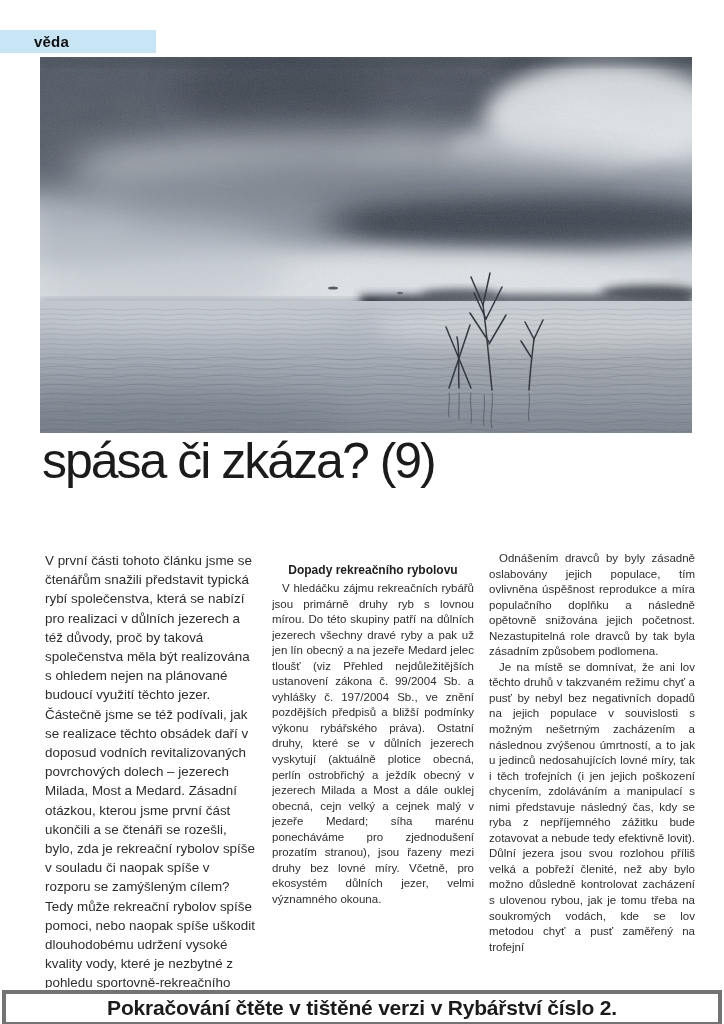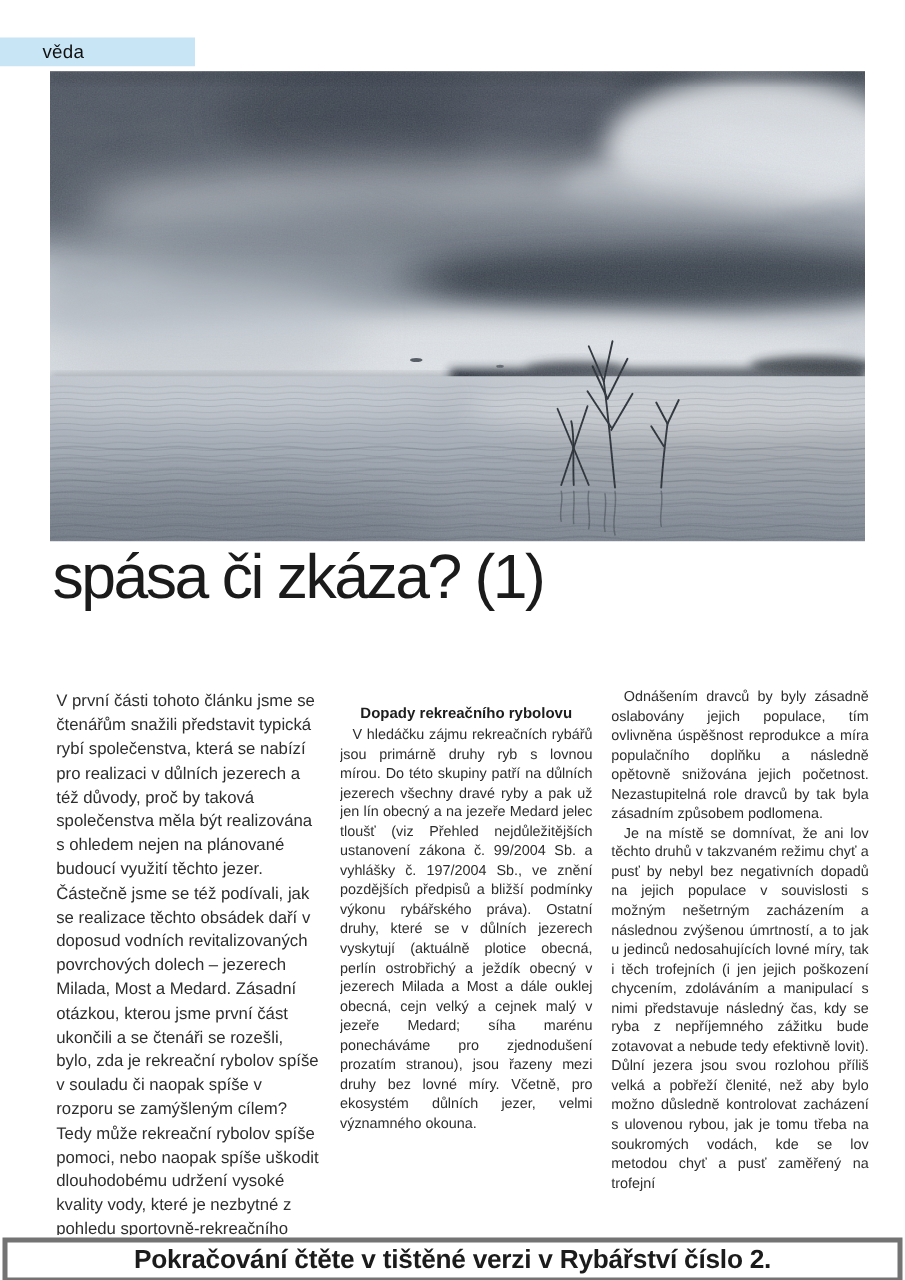--- a/index.html
+++ b/index.html
@@ -10,21 +10,21 @@
     font-family:"Liberation Sans","DejaVu Sans",sans-serif;
     overflow:hidden;
   }
   
   .masthead-bar{
     position:absolute;left:0;top:30px;width:156px;height:23px;
     background:#c7e5f5;
   }
   .section-label{
     position:absolute;left:34px;top:0;height:23px;line-height:23px;
-    font-size:15px;font-weight:normal;color:#101010;letter-spacing:.2px;
+    font-size:15px;font-weight:bold;color:#101010;letter-spacing:.2px;
   }
   
   .photo-frame{
     position:absolute;left:40px;top:57px;width:652px;height:376px;
     overflow:hidden;background:#9aa1aa;
   }
   .photo-frame svg{display:block;}
   
   .title{
     position:absolute;left:42px;top:437px;width:660px;
@@ -171,21 +171,21 @@
         <path d="M444 338 C446 350 442 360 444 368"></path>
       </g>
 
       <rect x="0" y="0" width="652" height="8" fill="#2e333a" opacity="0.4" filter="url(#b4)"></rect>
       <rect x="0" y="0" width="652" height="376" fill="#56749b" opacity="0.05"></rect>
       <rect x="0" y="0" width="652" height="376" filter="url(#grain)" opacity="0.3"></rect>
     </svg>
   </div>
 
   <div class="title">
-    <div>spása či zkáza? (1)</div>
+    <div>spása či zkáza? (9)</div>
   </div>
 
   <div class="columns">
     <div class="col">
       <p class="intro">V první části tohoto článku jsme se čtenářům snažili představit typická rybí společenstva, která se nabízí pro realizaci v důlních jezerech a též důvody, proč by taková společenstva měla být realizována s ohledem nejen na plánované budoucí využití těchto jezer. Částečně jsme se též podívali, jak se realizace těchto obsádek daří v doposud vodních revitalizovaných povrchových dolech – jezerech Milada, Most a Medard. Zásadní otázkou, kterou jsme první část ukončili a se čtenáři se rozešli, bylo, zda je rekreační rybolov spíše v souladu či naopak spíše v rozporu se zamýšleným cílem? Tedy může rekreační rybolov spíše pomoci, nebo naopak spíše uškodit dlouhodobému udržení vysoké kvality vody, které je nezbytné z pohledu sportovně-rekreačního využití důlních jezer?</p>
 
     </div>
     <div class="col">
       <h3 class="col-heading">Dopady rekreačního rybolovu</h3>
       <p class="body-p">V hledáčku zájmu rekreačních rybářů jsou primárně druhy ryb s lovnou mírou. Do této skupiny patří na důlních jezerech všechny dravé ryby a pak už jen lín obecný a na jezeře Medard jelec tloušť (viz Přehled nejdůležitějších ustanovení zákona č. 99/2004 Sb. a vyhlášky č. 197/2004 Sb., ve znění pozdějších předpisů a bližší podmínky výkonu rybářského práva). Ostatní druhy, které se v důlních jezerech vyskytují (aktuálně plotice obecná, perlín ostrobřichý a ježdík obecný v jezerech Milada a Most a dále ouklej obecná, cejn velký a cejnek malý v jezeře Medard; síha marénu ponecháváme pro zjednodušení prozatím stranou), jsou řazeny mezi druhy bez lovné míry. Včetně, pro ekosystém důlních jezer, velmi významného okouna.</p>

